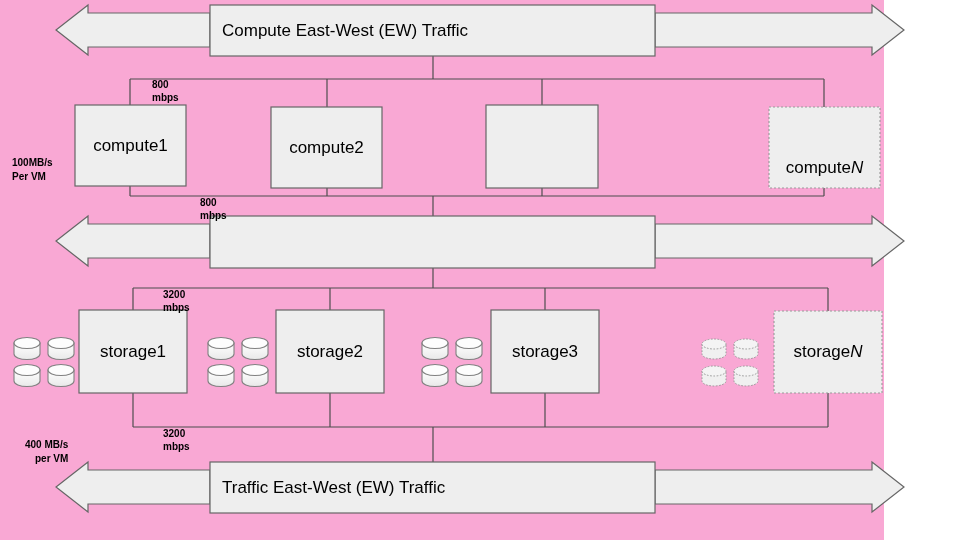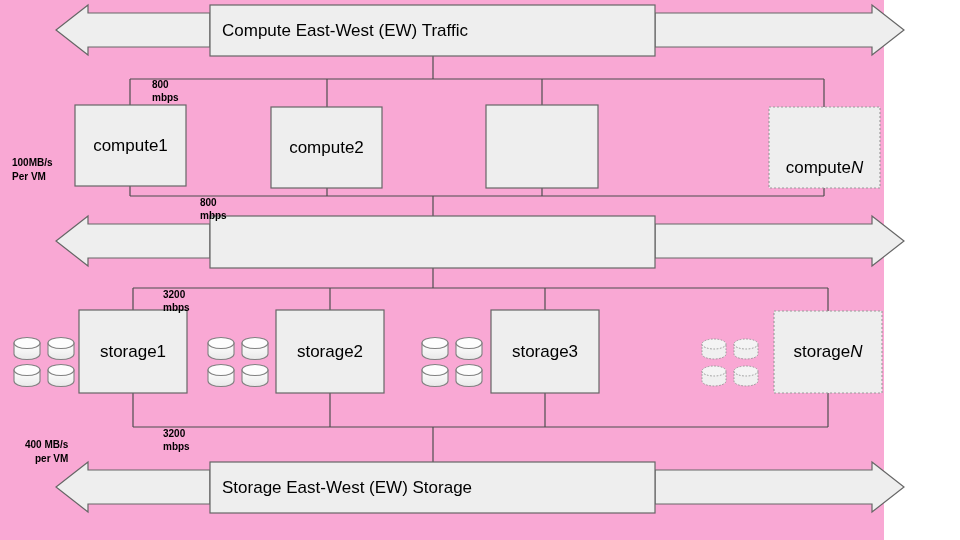--- a/index.html
+++ b/index.html
@@ -172,21 +172,21 @@
         <ellipse cx="714" cy="371" rx="12" ry="5" fill="#f4f4f4" stroke="#9a9a9a" stroke-width="1" stroke-dasharray="1.6,1.6"></ellipse>
       </g>
       <g>
         <path d="M734,371 v10 a12,5 0 0 0 24,0 v-10 Z" fill="#f0f0f0" stroke="#9a9a9a" stroke-width="1" stroke-dasharray="1.6,1.6"></path>
         <ellipse cx="746" cy="371" rx="12" ry="5" fill="#f4f4f4" stroke="#9a9a9a" stroke-width="1" stroke-dasharray="1.6,1.6"></ellipse>
       </g>
     </g>
   </svg>
 
   <div class="banner-label" style="left:222px;top:5px;width:430px;height:51px;">Compute East-West (EW) Traffic</div>
-  <div class="banner-label" style="left:222px;top:462px;width:430px;height:51px;">Storage East-West (EW) Storage</div>
+  <div class="banner-label" style="left:222px;top:462px;width:430px;height:51px;">Traffic East-West (EW) Traffic</div>
 
   <div class="node-label" style="left:75px;top:105px;width:111px;height:81px;">
     <span>compute1</span>
   </div>
   <div class="node-label" style="left:271px;top:107px;width:111px;height:81px;">
     <span>compute2</span>
   </div>
   <div class="node-label" style="left:769px;top:107px;width:111px;height:81px;margin-top:20px;">
     <span>compute</span>
       <span class="ital">N</span>

